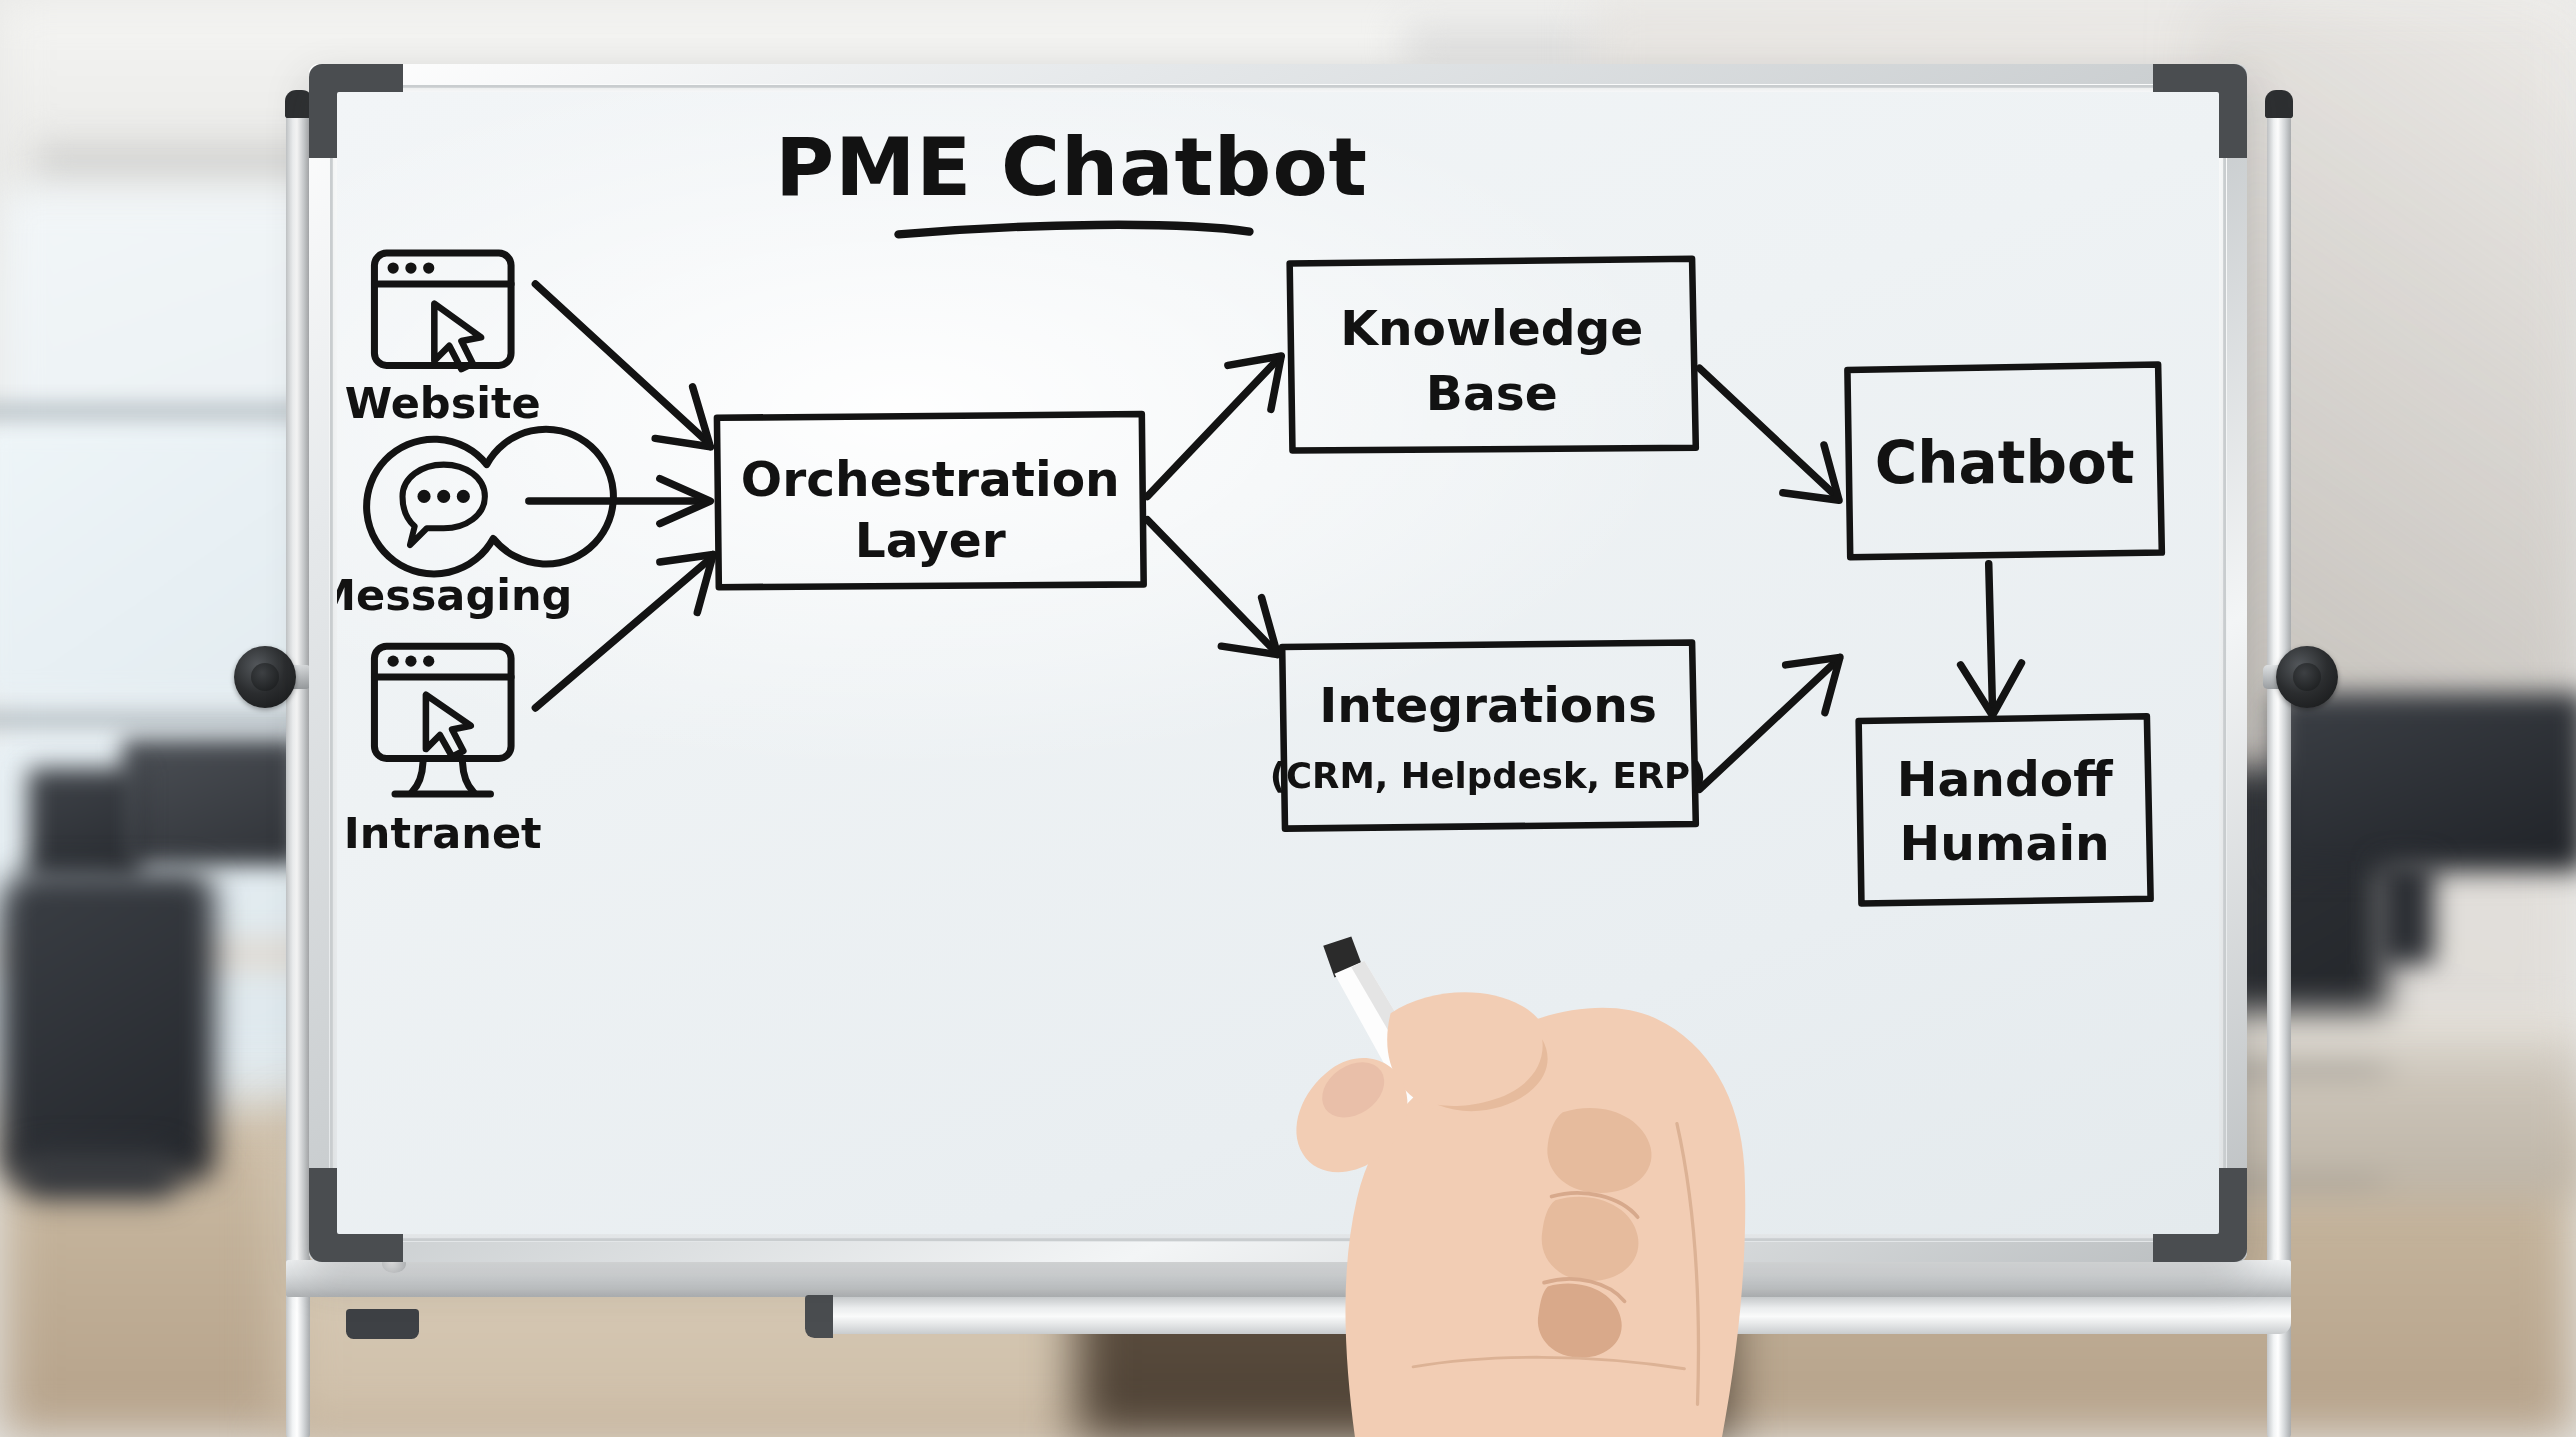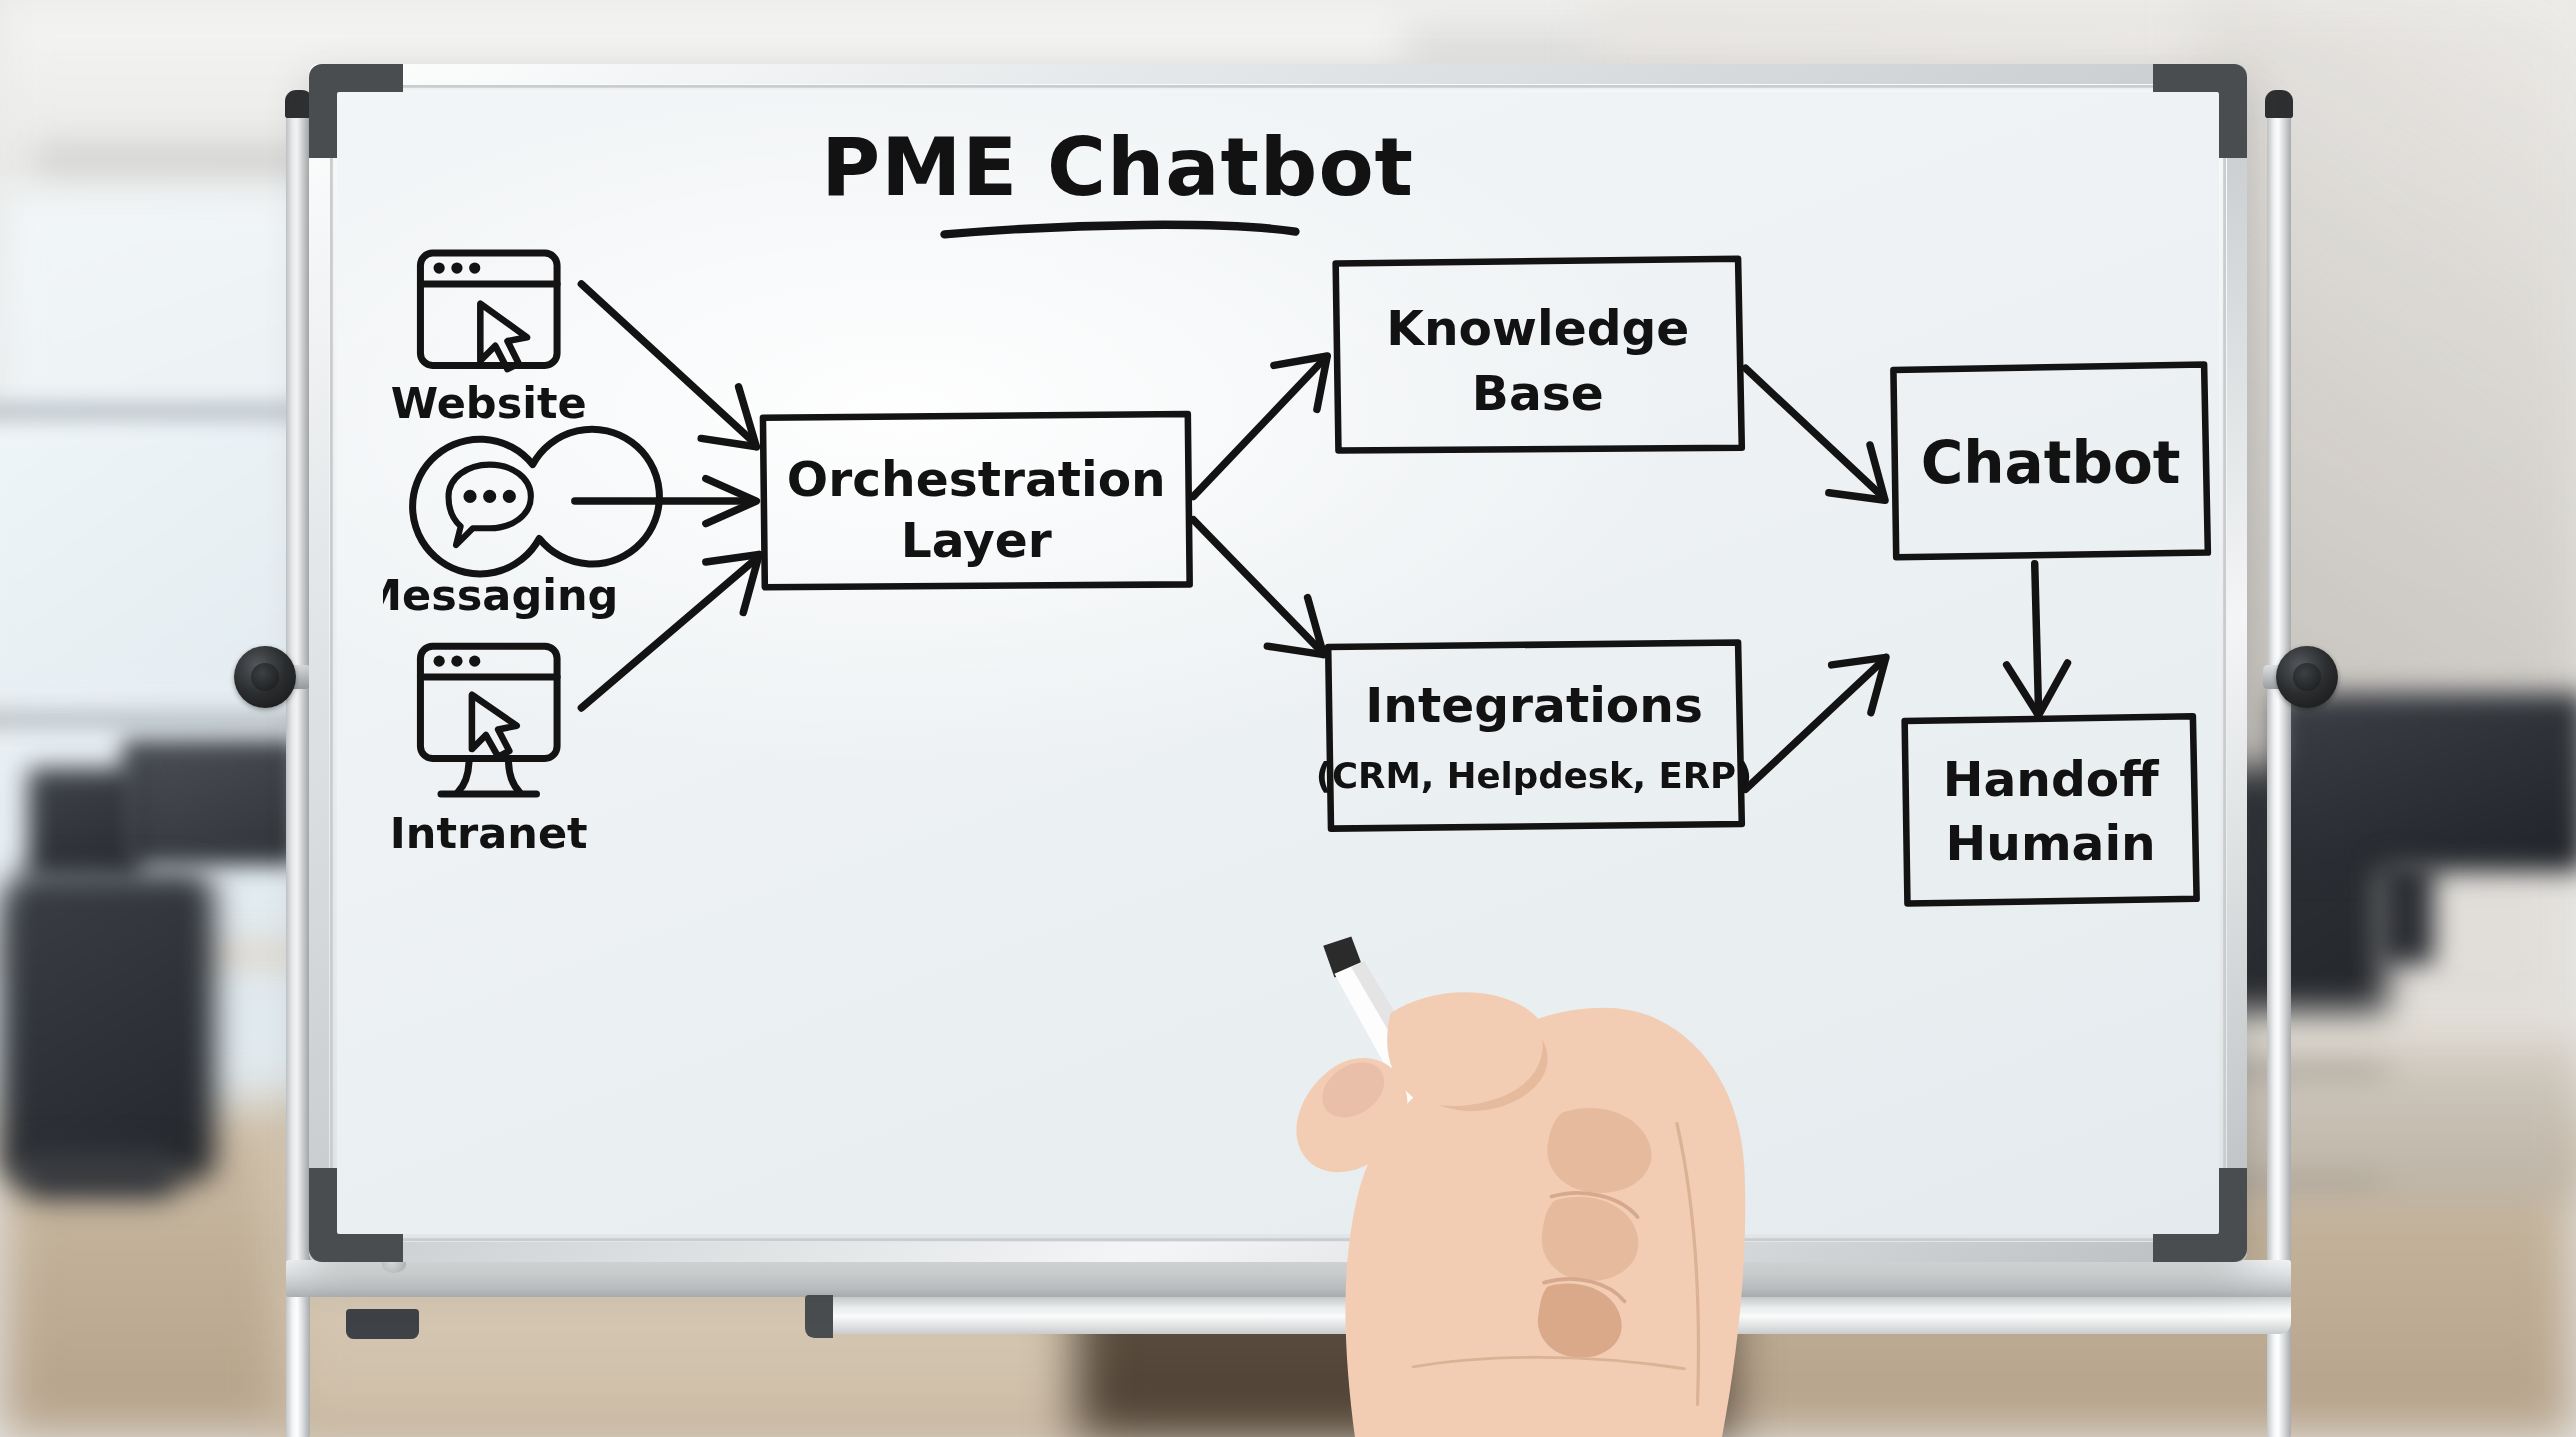--- a/index.html
+++ b/index.html
@@ -168,21 +168,21 @@
   #corner-tl { left:0;  top:0;  border-radius:13px 0 0 0;
                clip-path:polygon(0 0,100% 0,100% 34%,34% 34%,34% 100%,0 100%); }
   #corner-tr { right:0; top:0; border-radius:0 13px 0 0;
                clip-path:polygon(0 0,100% 0,100% 100%,66% 100%,66% 34%,0 34%); }
   #corner-bl { left:0;  bottom:0; border-radius:0 0 0 13px;
                clip-path:polygon(0 0,34% 0,34% 66%,100% 66%,100% 100%,0 100%); }
   #corner-br { right:0; bottom:0; border-radius:0 0 13px 0;
                clip-path:polygon(66% 0,100% 0,100% 100%,0 100%,0 66%,66% 66%); }
 
   
-  #drawing { position:absolute; inset:0;margin-left:46px; }
+  #drawing { position:absolute; inset:0; }
   #drawing svg { position:absolute; left:0; top:0; }
 
   .ink       { fill:none; stroke:#131313; stroke-linecap:round; stroke-linejoin:round; }
   .ink-box   { stroke-width:7; }
   .ink-arrow { stroke-width:8; }
   .ink-icon  { stroke-width:7.5; }
   .ink-fill  { fill:#131313; stroke:none; }
 
   .htext {
     font-family:"DejaVu Sans", sans-serif;

